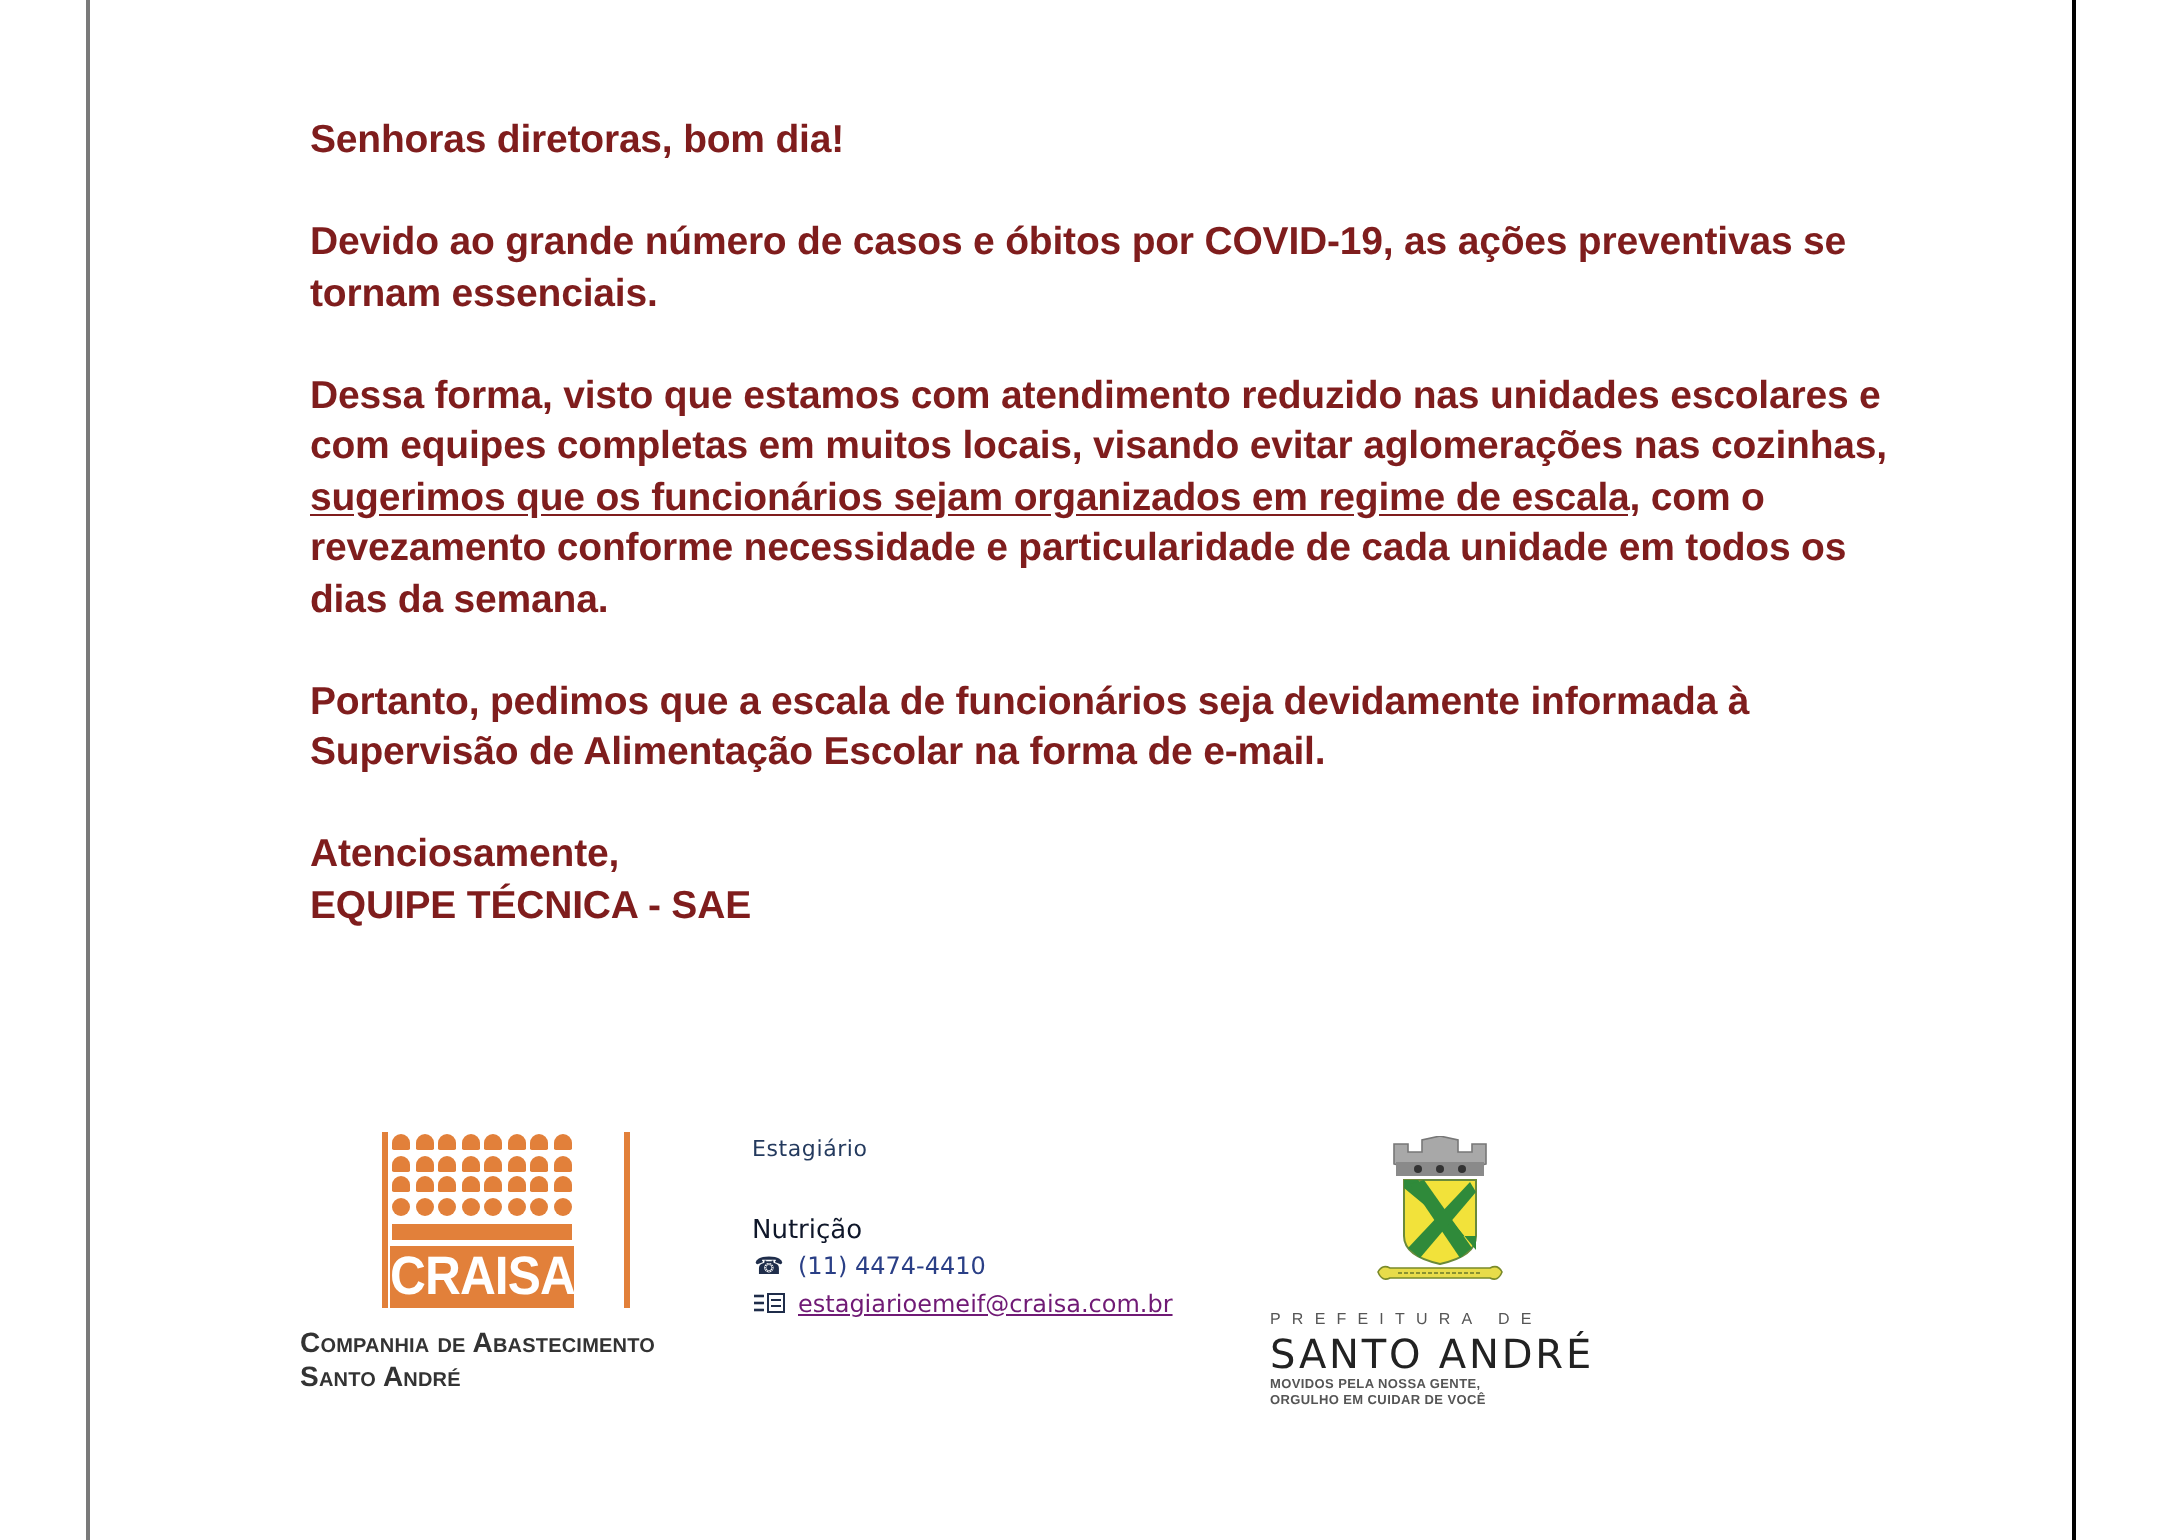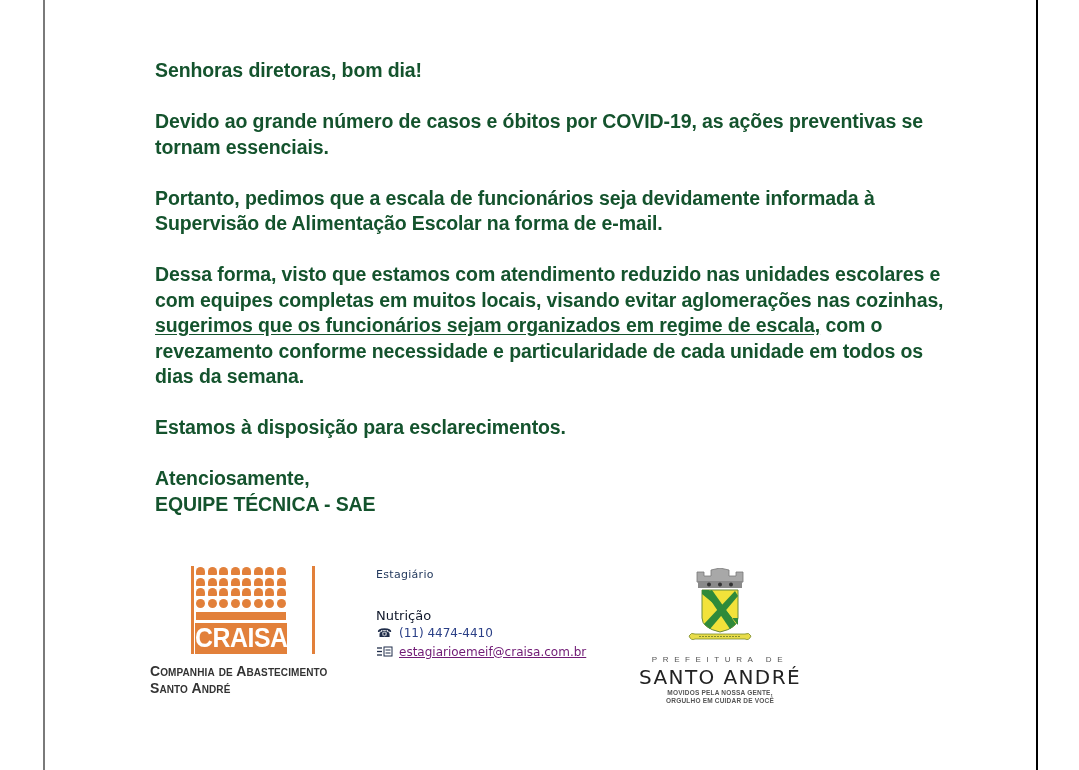--- a/index.html
+++ b/index.html
@@ -4,21 +4,21 @@
   <style>
     html, body { margin: 0; padding: 0; }
     body {
       width: 1079px; height: 770px; background: #ffffff; position: relative; overflow: hidden;
       font-family: "Liberation Sans", sans-serif;
     }
     .border-left { position: absolute; left: 43px; top: 0; width: 2px; height: 770px; background: #7a7a7a; }
     .border-right { position: absolute; left: 1036px; top: 0; width: 2px; height: 770px; background: #000; }
     .letter {
       position: absolute; left: 155px; top: 58px; width: 800px;
-      font-size: 19.5px; font-weight: bold; color: #14532d; line-height: 25.5px;
+      font-size: 19.5px; font-weight: bold; color: #7f1d1d; line-height: 25.5px;
       letter-spacing: -0.1px;
     }
     .letter p { margin: 0 0 25.5px 0; }
     .letter p.tight { margin: 0; }
     .u { text-decoration: underline; text-underline-offset: 2px; }
 
     
     .craisa { position: absolute; left: 150px; top: 566px; width: 180px; }
     .craisa-box { position: relative; margin-left: 41px; width: 124px; height: 88px; }
     .craisa-frame-l { position: absolute; left: 0; top: 0; width: 3px; height: 88px; background: #e2803a; }
@@ -41,38 +41,37 @@
     
     .sig { position: absolute; left: 376px; top: 568px; font-family: "DejaVu Sans", sans-serif; color: #243a5e; }
     .sig-title { font-size: 11px; letter-spacing: 0.3px; }
     .sig-dept { margin-top: 27px; font-size: 13px; color: #0f172a; }
     .sig-line { font-size: 12px; height: 19px; display: flex; align-items: center; gap: 6px; }
     .sig-line .ico { width: 17px; height: 13px; display: inline-flex; align-items: center; justify-content: center; font-size: 12px; color: #1f2d4a; }
     .sig-link { color: #701a75; text-decoration: underline; }
     .sig-phone { color: #2a3f86; }
 
     
-    .pref { position: absolute; left: 635px; top: 568px; width: 170px; text-align: center; }
+    .pref { position: absolute; left: 635px; top: 568px; width: 170px; }
     .pref-svg { display: block; margin: 0 auto; }
     .pref-small { font-size: 8px; letter-spacing: 5.6px; color: #555; margin-top: 9px; }
     .pref-big { font-size: 20px; font-weight: normal; color: #222; letter-spacing: 1.4px; margin-top: 1px; font-family: "DejaVu Sans", sans-serif; }
     .pref-tag { font-size: 6.5px; font-weight: bold; color: #555; line-height: 8px; letter-spacing: 0.2px; text-transform: uppercase; }
   </style>
 </head>
 <body>
 
 <div class="border-left"></div>
 <div class="border-right"></div>
 
 <div class="letter">
   <p>Senhoras diretoras, bom dia!</p>
   <p>Devido ao grande número de casos e óbitos por COVID-19, as ações preventivas se tornam essenciais.</p>
+  <p><span>Dessa forma, visto que estamos com atendimento reduzido nas unidades escolares e com equipes completas em muitos locais, visando evitar aglomerações nas cozinhas, </span><span class="u">sugerimos que os funcionários sejam organizados em regime de escala,</span><span> com o revezamento conforme necessidade e particularidade de cada unidade em todos os dias da semana.</span></p>
   <p>Portanto, pedimos que a escala de funcionários seja devidamente informada à Supervisão de Alimentação Escolar na forma de e-mail.</p>
-  <p><span>Dessa forma, visto que estamos com atendimento reduzido nas unidades escolares e com equipes completas em muitos locais, visando evitar aglomerações nas cozinhas, </span><span class="u">sugerimos que os funcionários sejam organizados em regime de escala,</span><span> com o revezamento conforme necessidade e particularidade de cada unidade em todos os dias da semana.</span></p>
-  <p>Estamos à disposição para esclarecimentos.</p>
   <p class="tight">Atenciosamente,</p>
   <p class="tight">EQUIPE TÉCNICA - SAE</p>
 </div>
 
 <div class="craisa">
   <div class="craisa-box">
     <div class="craisa-frame-l"></div>
     <div class="craisa-frame-r"></div>
     <div class="craisa-dots">
       <div class="craisa-row">

